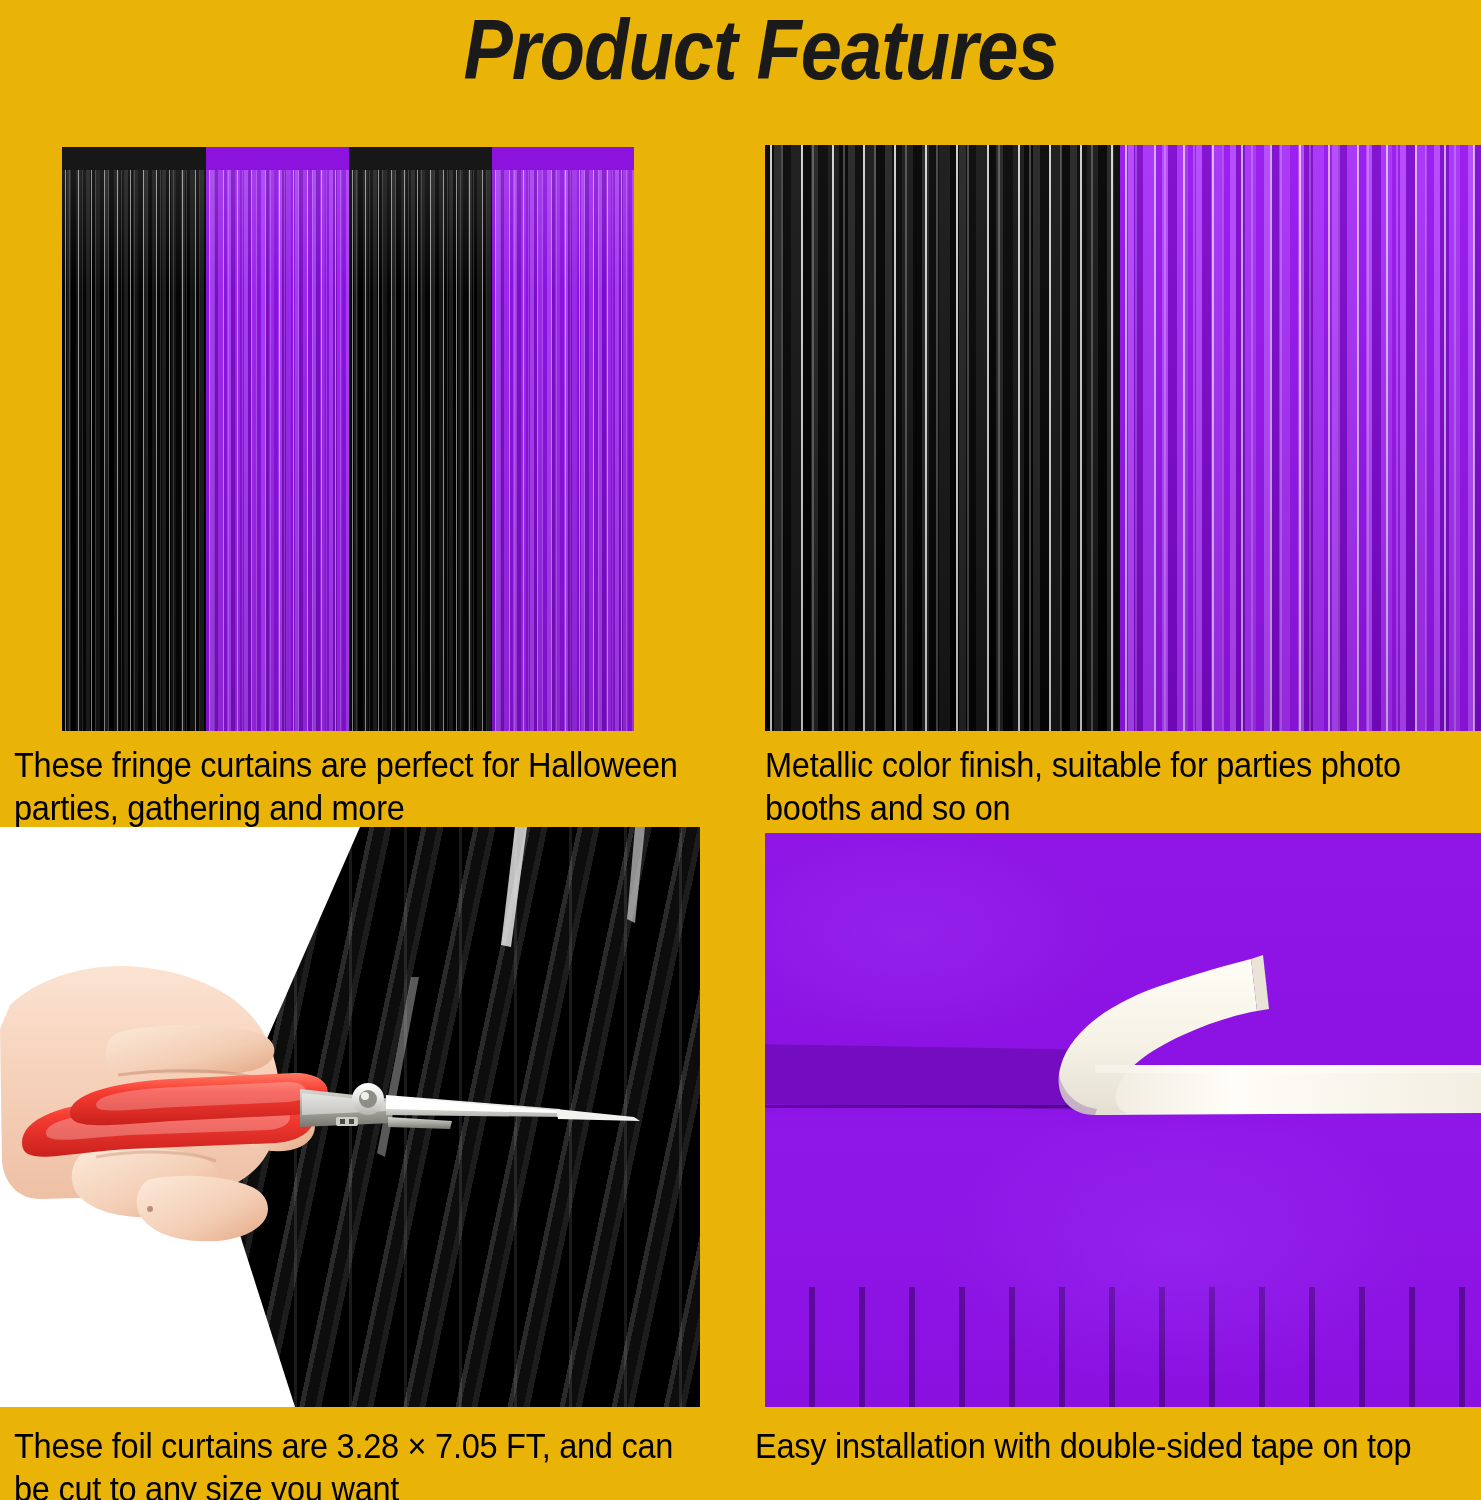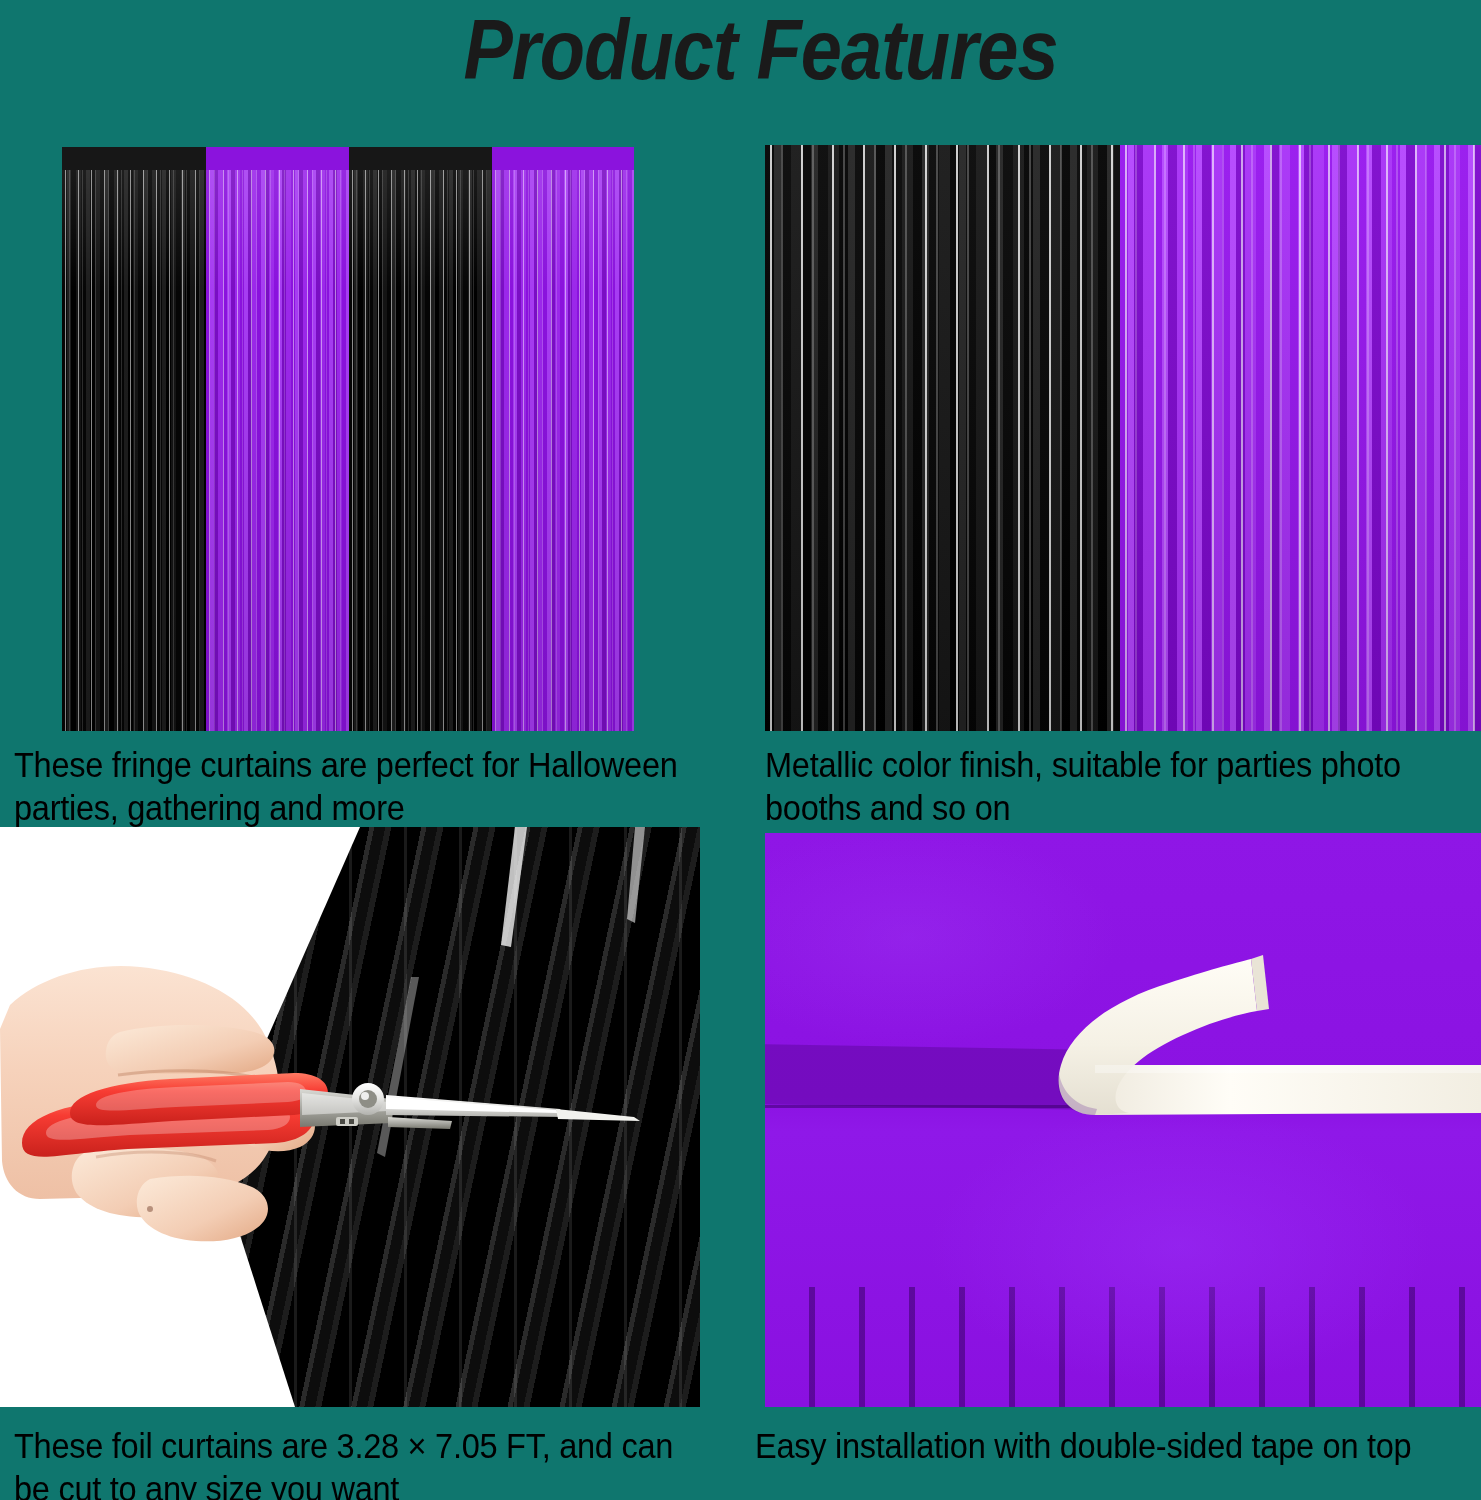--- a/index.html
+++ b/index.html
@@ -7,21 +7,21 @@
     margin: 0; padding: 0;
     background: #ffffff;
     width: 1481px; height: 1500px;
     overflow: hidden;
   }
   body {
     font-family: "Liberation Sans", sans-serif;
     color: #000000;
   }
 
-  .page { position: relative; width: 1481px; height: 1500px; background: #0f766e; }
+  .page { position: relative; width: 1481px; height: 1500px; background: #eab308; }
 
   
   .title-bar {
     position: absolute;
     left: 0; top: 6px;
     width: 1481px;
     text-align: center;
     padding-left: 40px;
   }
   .title-bar .title {

